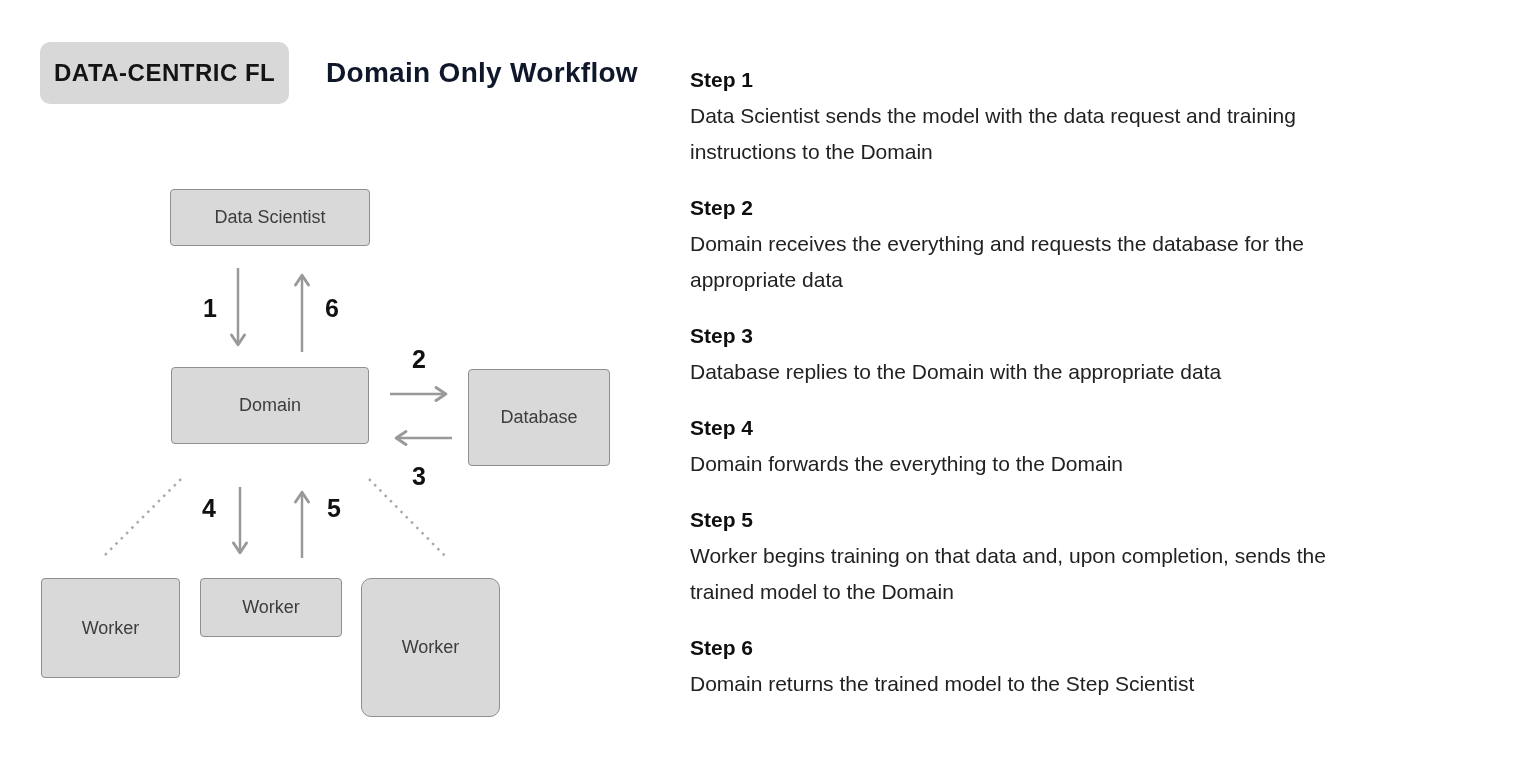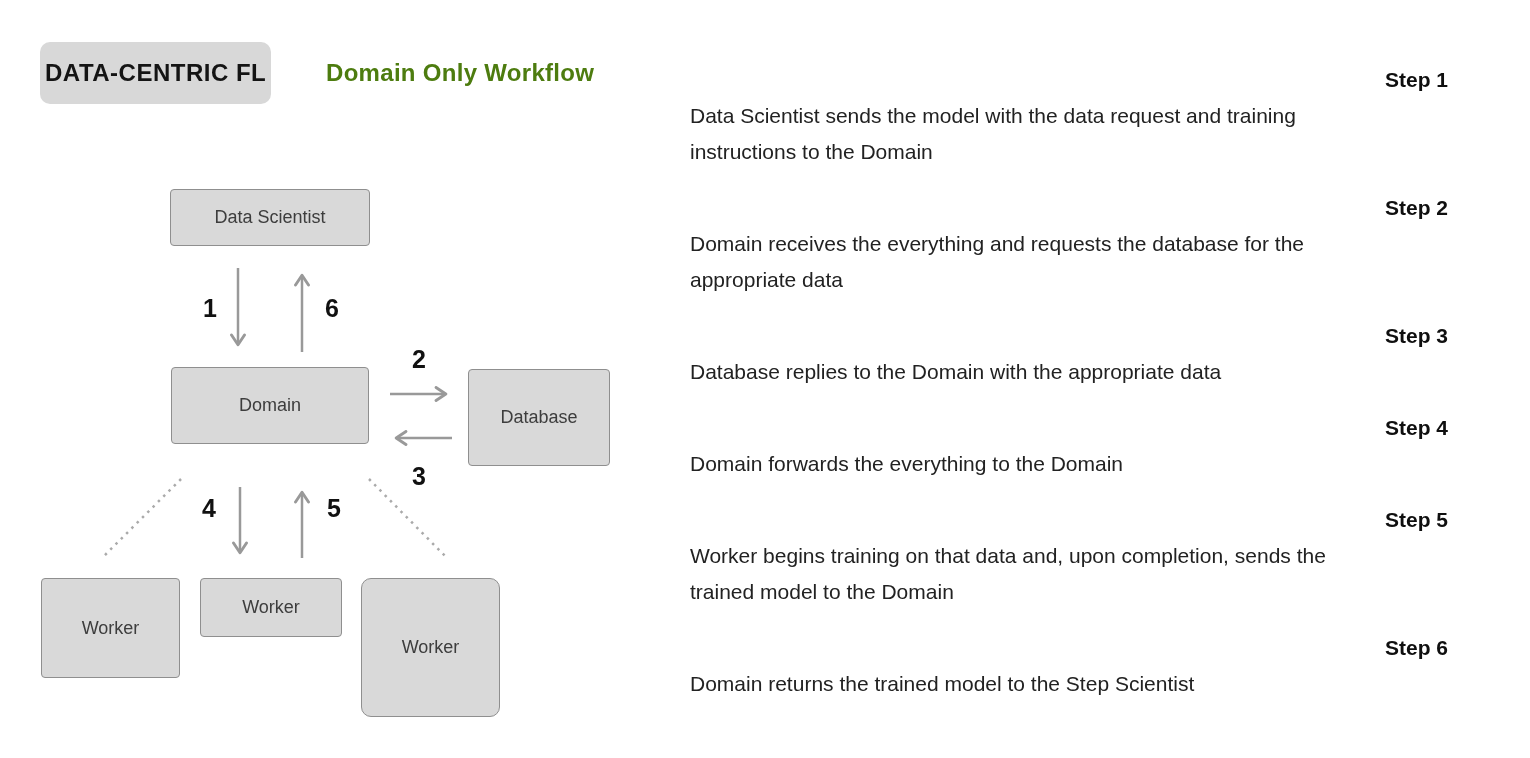--- a/index.html
+++ b/index.html
@@ -5,27 +5,27 @@
   * { margin: 0; padding: 0; box-sizing: border-box; }
   html, body { width: 1530px; height: 758px; background: #ffffff; overflow: hidden; }
   body { font-family: "Liberation Sans", sans-serif; position: relative; }
 
   .canvas { position: absolute; inset: 0; width: 1530px; height: 758px; background: #ffffff; }
 
   
   .badge {
     position: absolute; left: 40px; top: 42px; height: 62px;
     background: #d8d8d8; border-radius: 10px;
-    display: flex; align-items: center; padding: 0 5px;
+    display: flex; align-items: center; padding: 0 14px;
     font-size: 24px; font-weight: 700; color: #141414; letter-spacing: 0.5px;
   }
   .subtitle {
     position: absolute; left: 326px; top: 42px; height: 62px;
     display: flex; align-items: center;
-    font-size: 24px; font-weight: 700; color: #4d7c0f; letter-spacing: 0.3px;
+    font-size: 28px; font-weight: 700; color: #0f172a; letter-spacing: 0.3px;
   }
 
   
   .node {
     position: absolute; background: #d9d9d9; border: 1px solid #8f8f8f;
     border-radius: 4px; display: flex; align-items: center; justify-content: center;
     font-size: 18px; color: #3d3d3d;
   }
   .node-data-scientist { left: 170px; top: 189px; width: 200px; height: 57px; }
   .node-domain        { left: 171px; top: 367px; width: 198px; height: 77px; }
@@ -47,21 +47,21 @@
   .num-6 { left: 332px; top: 308px; }
 
   .arrows-svg { position: absolute; inset: 0; pointer-events: none; }
 
   
   .steps {
     position: absolute; left: 690px; top: 62px; width: 758px;
   }
   .step { margin-bottom: 20px; }
   .step-title {
-    font-size: 21px; font-weight: 700; color: #0f0f0f; line-height: 36px; text-align: right;
+    font-size: 21px; font-weight: 700; color: #0f0f0f; line-height: 36px;
   }
   .step-body {
     font-size: 21px; font-weight: 400; color: #222222; line-height: 36px;
     white-space: pre-line;
   }
 </style>
 </head>
 <body>
 
 <div class="canvas">

